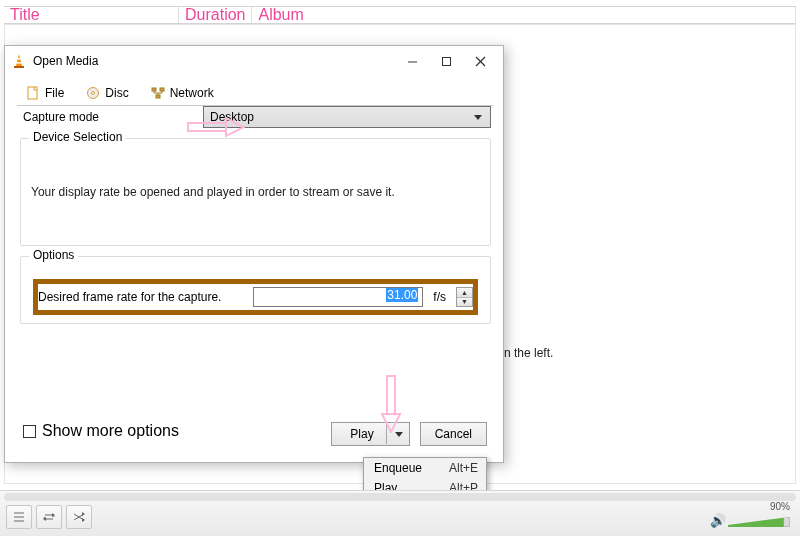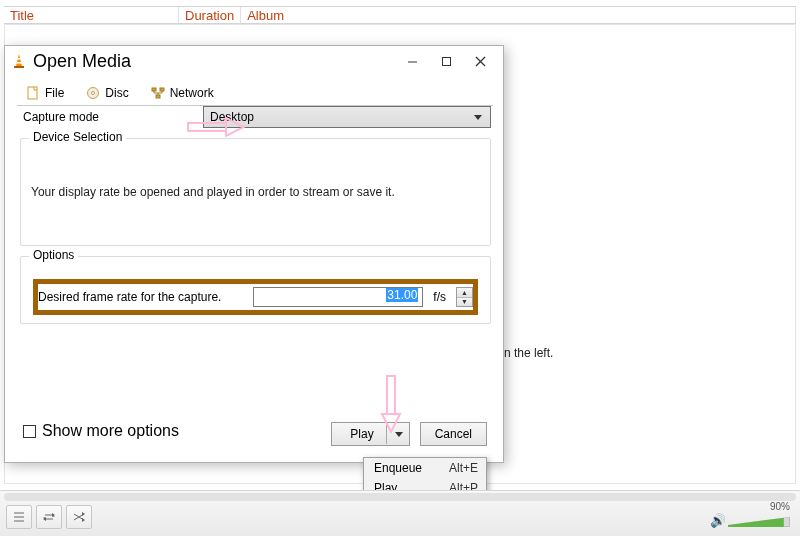--- a/index.html
+++ b/index.html
@@ -1,29 +1,29 @@
 <!DOCTYPE html>
 <html><head>
 <meta charset="utf-8">
 <style>
   * { box-sizing: border-box; font-family: "Segoe UI", Tahoma, sans-serif; }
   body { margin: 0; width: 800px; height: 536px; background: #fff; overflow: hidden; font-size: 12px; position: relative; }
   .playlist-header { position: absolute; top: 6px; left: 4px; width: 792px; height: 18px; border-top: 1px solid #d4d4d4; border-bottom: 1px solid #d4d4d4; display: flex; align-items: center; background: #fff; }
-  .ph-col { padding: 0 6px; font-size: 13px; color: #c2410c; border-right: 1px solid #e0e0e0; height: 100%; display: flex; align-items: center; }
+  .ph-col { padding: 0 6px; font-size: 16px; color: #ec4899; border-right: 1px solid #e0e0e0; height: 100%; display: flex; align-items: center; }
   .ph-title { flex: 0 0 175px; }
   .ph-duration { flex: 0 0 60px; }
   .ph-album { flex: 1; }
   .playlist-body { position: absolute; top: 24px; left: 4px; width: 792px; height: 460px; border: 1px solid #e4e4e4; }
   .playlist-hint { position: absolute; top: 346px; left: 504px; font-size: 12px; color: #222; }
 
   
   .dialog { position: absolute; top: 45px; left: 4px; width: 500px; height: 418px; border: 1px solid #b0b0b0; background: #fff; box-shadow: 3px 3px 12px rgba(0,0,0,0.25); }
   .titlebar { height: 30px; display: flex; align-items: center; padding: 0 6px; }
   .tb-icon { width: 16px; height: 16px; margin-right: 6px; }
-  .tb-title { flex: 1; font-size: 18px; }
+  .tb-title { flex: 1; font-size: 12px; }
   .tb-btn { width: 34px; height: 23px; display: flex; align-items: center; justify-content: center; font-family: Arial; font-size: 12px; }
   .tb-btn svg { width: 11px; height: 11px; }
 
   .tabs { display: flex; align-items: flex-start; margin: 4px 10px 0 12px; border-bottom: 1px solid #c9c9c9; }
   .tab { padding: 5px 12px 5px 8px; display: flex; align-items: center; gap: 5px; border: 1px solid transparent; font-size: 12px; margin-bottom: -1px; position: relative; }
   .tab.active { border: 1px solid #c9c9c9; border-bottom: 1px solid #fff; background: #fff; border-radius: 2px 2px 0 0; }
   .tab .ticon { width: 14px; height: 14px; display: inline-block; }
 
   .row-mode { display: flex; align-items: center; margin: 0 12px 0 18px; }
   .row-label { width: 180px; font-size: 12px; }

